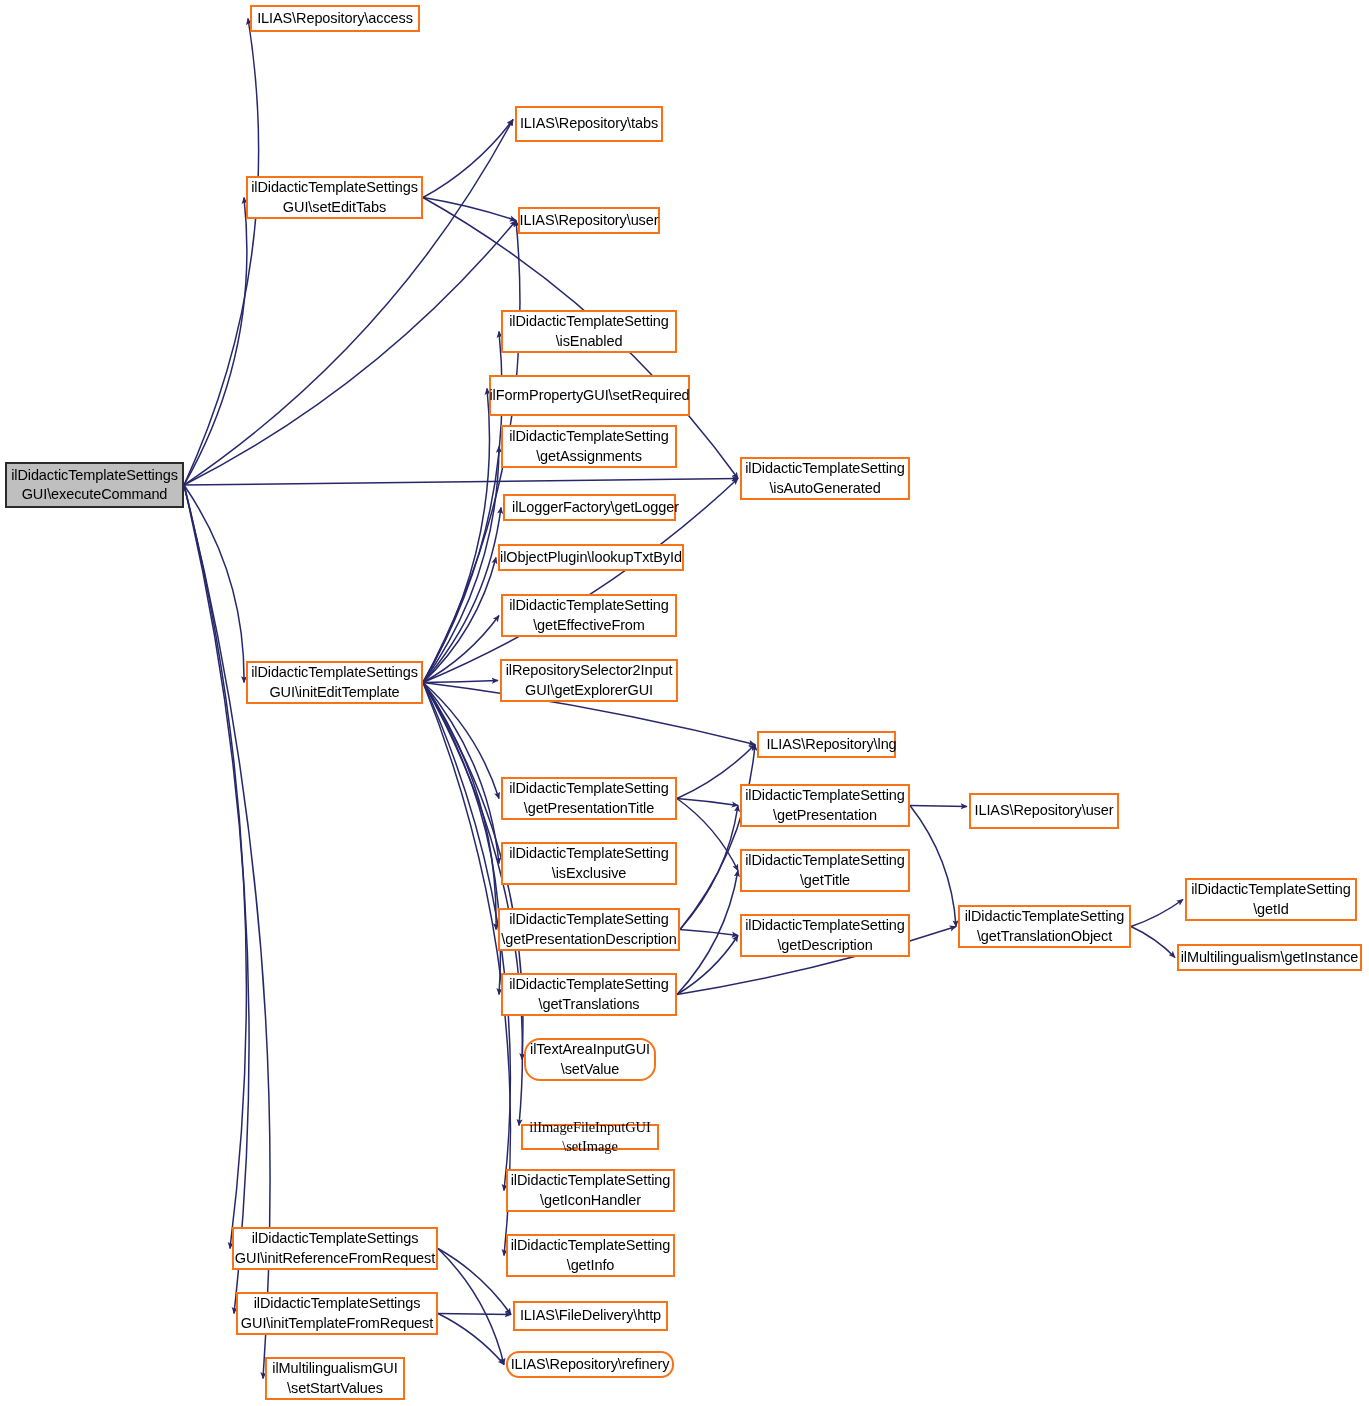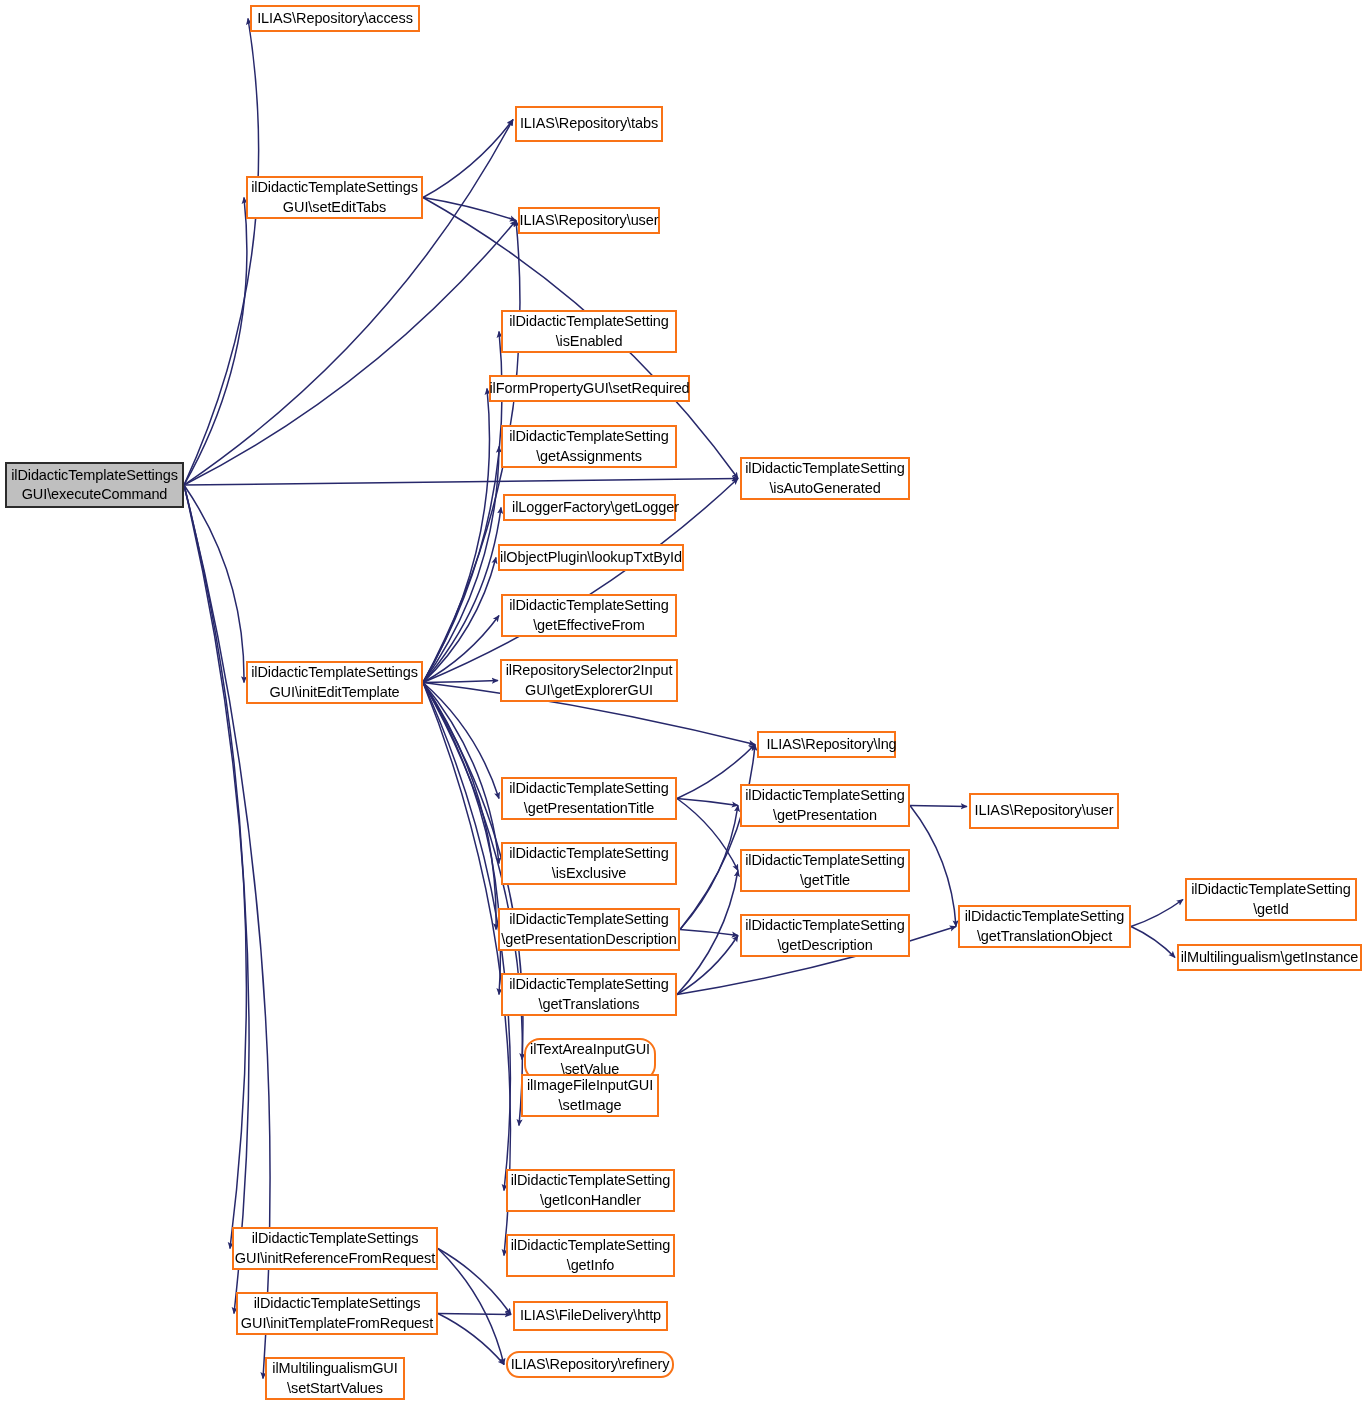--- a/index.html
+++ b/index.html
@@ -104,21 +104,21 @@
     </svg>
 <div class="node root" style="left: 5px; top: 462px; width: 179px; height: 46px;">ilDidacticTemplateSettings
 GUI\executeCommand</div>
     <div class="node" style="left: 250px; top: 5px; width: 170px; height: 27px;">ILIAS\Repository\access</div>
     <div class="node" style="left: 515px; top: 106px; width: 148px; height: 36px;">ILIAS\Repository\tabs</div>
     <div class="node" style="left: 246px; top: 176px; width: 177px; height: 43px;">ilDidacticTemplateSettings
 GUI\setEditTabs</div>
     <div class="node" style="left: 518px; top: 207px; width: 142px; height: 27px;">ILIAS\Repository\user</div>
     <div class="node" style="left: 501px; top: 310px; width: 176px; height: 43px;">ilDidacticTemplateSetting
 \isEnabled</div>
-    <div class="node" style="left: 489px; top: 375px; width: 201px; height: 27px;">ilFormPropertyGUI\setRequired</div>
+    <div class="node" style="left: 489px; top: 375px; width: 201px; height: 41px;">ilFormPropertyGUI\setRequired</div>
     <div class="node" style="left: 501px; top: 425px; width: 176px; height: 43px;">ilDidacticTemplateSetting
 \getAssignments</div>
     <div class="node" style="left: 503px; top: 494px; width: 173px; height: 27px; padding-left: 12px;">ilLoggerFactory\getLogger</div>
     <div class="node" style="left: 498px; top: 544px; width: 186px; height: 27px;">ilObjectPlugin\lookupTxtById</div>
     <div class="node" style="left: 501px; top: 594px; width: 176px; height: 43px;">ilDidacticTemplateSetting
 \getEffectiveFrom</div>
     <div class="node" style="left: 500px; top: 659px; width: 178px; height: 43px;">ilRepositorySelector2Input
 GUI\getExplorerGUI</div>
     <div class="node" style="left: 246px; top: 661px; width: 177px; height: 43px;">ilDidacticTemplateSettings
 GUI\initEditTemplate</div>
@@ -140,21 +140,21 @@
 \getDescription</div>
     <div class="node" style="left: 958px; top: 905px; width: 173px; height: 43px;">ilDidacticTemplateSetting
 \getTranslationObject</div>
     <div class="node" style="left: 1185px; top: 878px; width: 172px; height: 43px;">ilDidacticTemplateSetting
 \getId</div>
     <div class="node" style="left: 1177px; top: 944px; width: 185px; height: 27px;">ilMultilingualism\getInstance</div>
     <div class="node" style="left: 501px; top: 973px; width: 176px; height: 43px;">ilDidacticTemplateSetting
 \getTranslations</div>
     <div class="node" style="left: 524px; top: 1038px; width: 132px; height: 43px; border-radius: 16px;">ilTextAreaInputGUI
 \setValue</div>
-    <div class="node" style="left: 521px; top: 1074px; width: 138px; height: 43px;">ilImageFileInputGUI
+    <div class="node" style="left: 521px; top: 1124px; width: 138px; height: 26px; font-family: Liberation Serif, serif;">ilImageFileInputGUI
 \setImage</div>
     <div class="node" style="left: 506px; top: 1169px; width: 169px; height: 43px;">ilDidacticTemplateSetting
 \getIconHandler</div>
     <div class="node" style="left: 506px; top: 1234px; width: 169px; height: 43px;">ilDidacticTemplateSetting
 \getInfo</div>
     <div class="node" style="left: 232px; top: 1227px; width: 206px; height: 43px;">ilDidacticTemplateSettings
 GUI\initReferenceFromRequest</div>
     <div class="node" style="left: 236px; top: 1292px; width: 202px; height: 43px;">ilDidacticTemplateSettings
 GUI\initTemplateFromRequest</div>
     <div class="node" style="left: 513px; top: 1301px; width: 155px; height: 30px;">ILIAS\FileDelivery\http</div>

